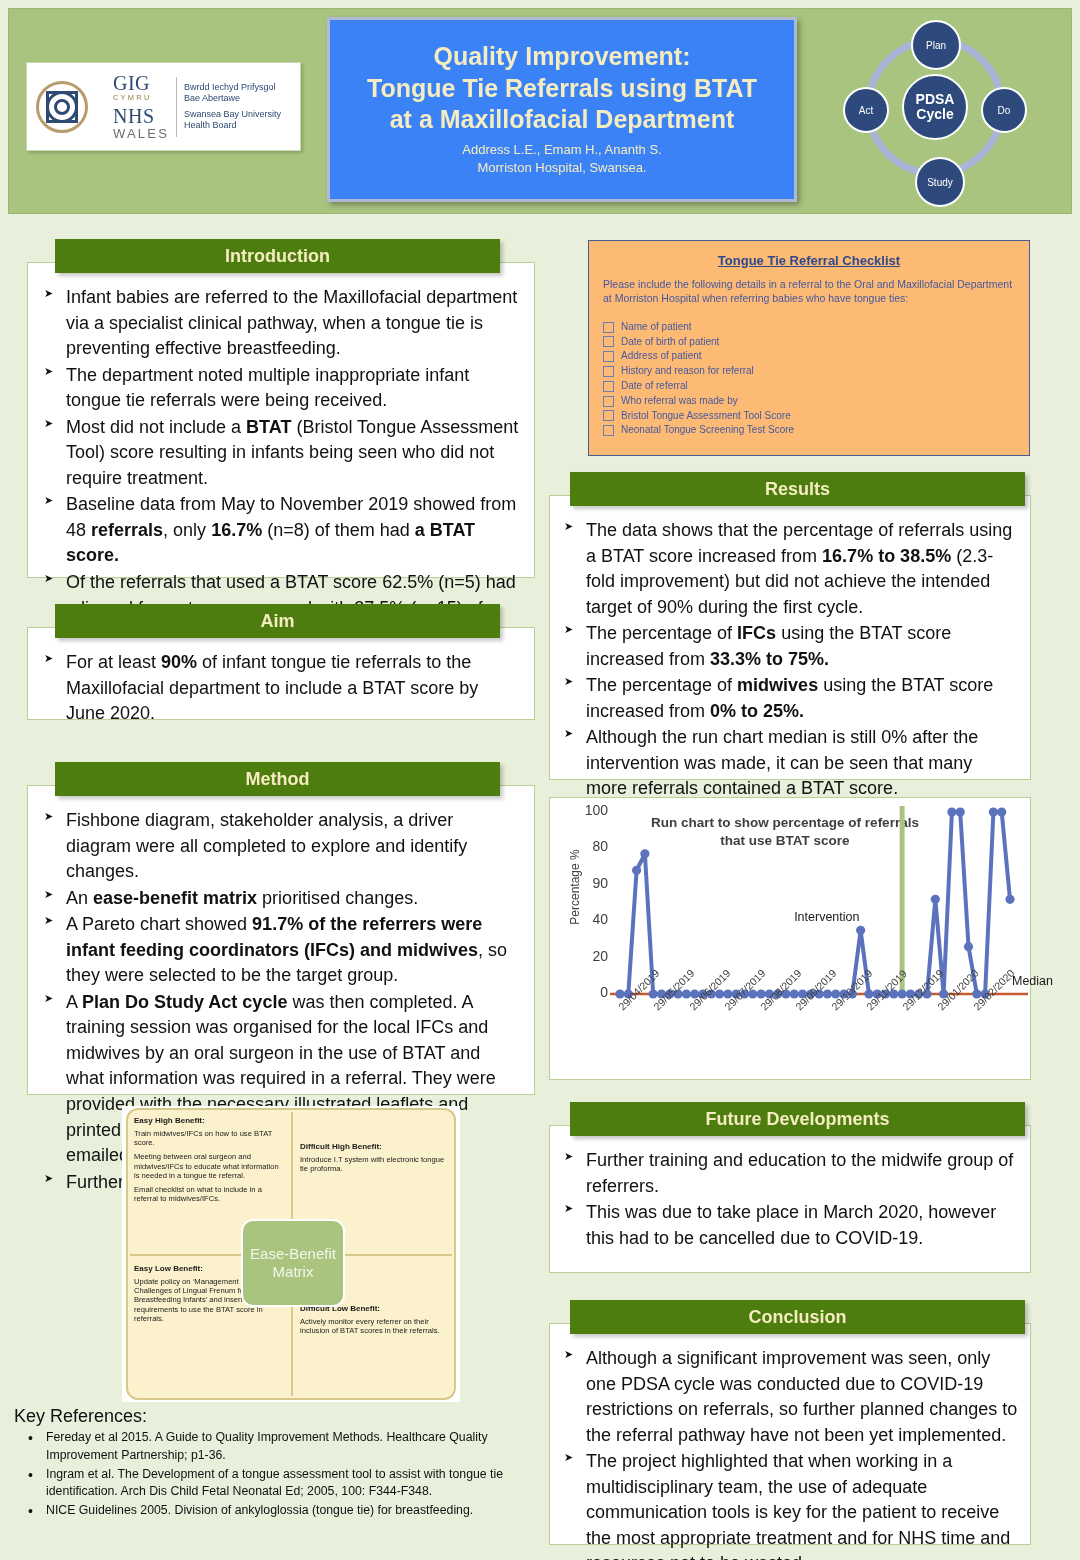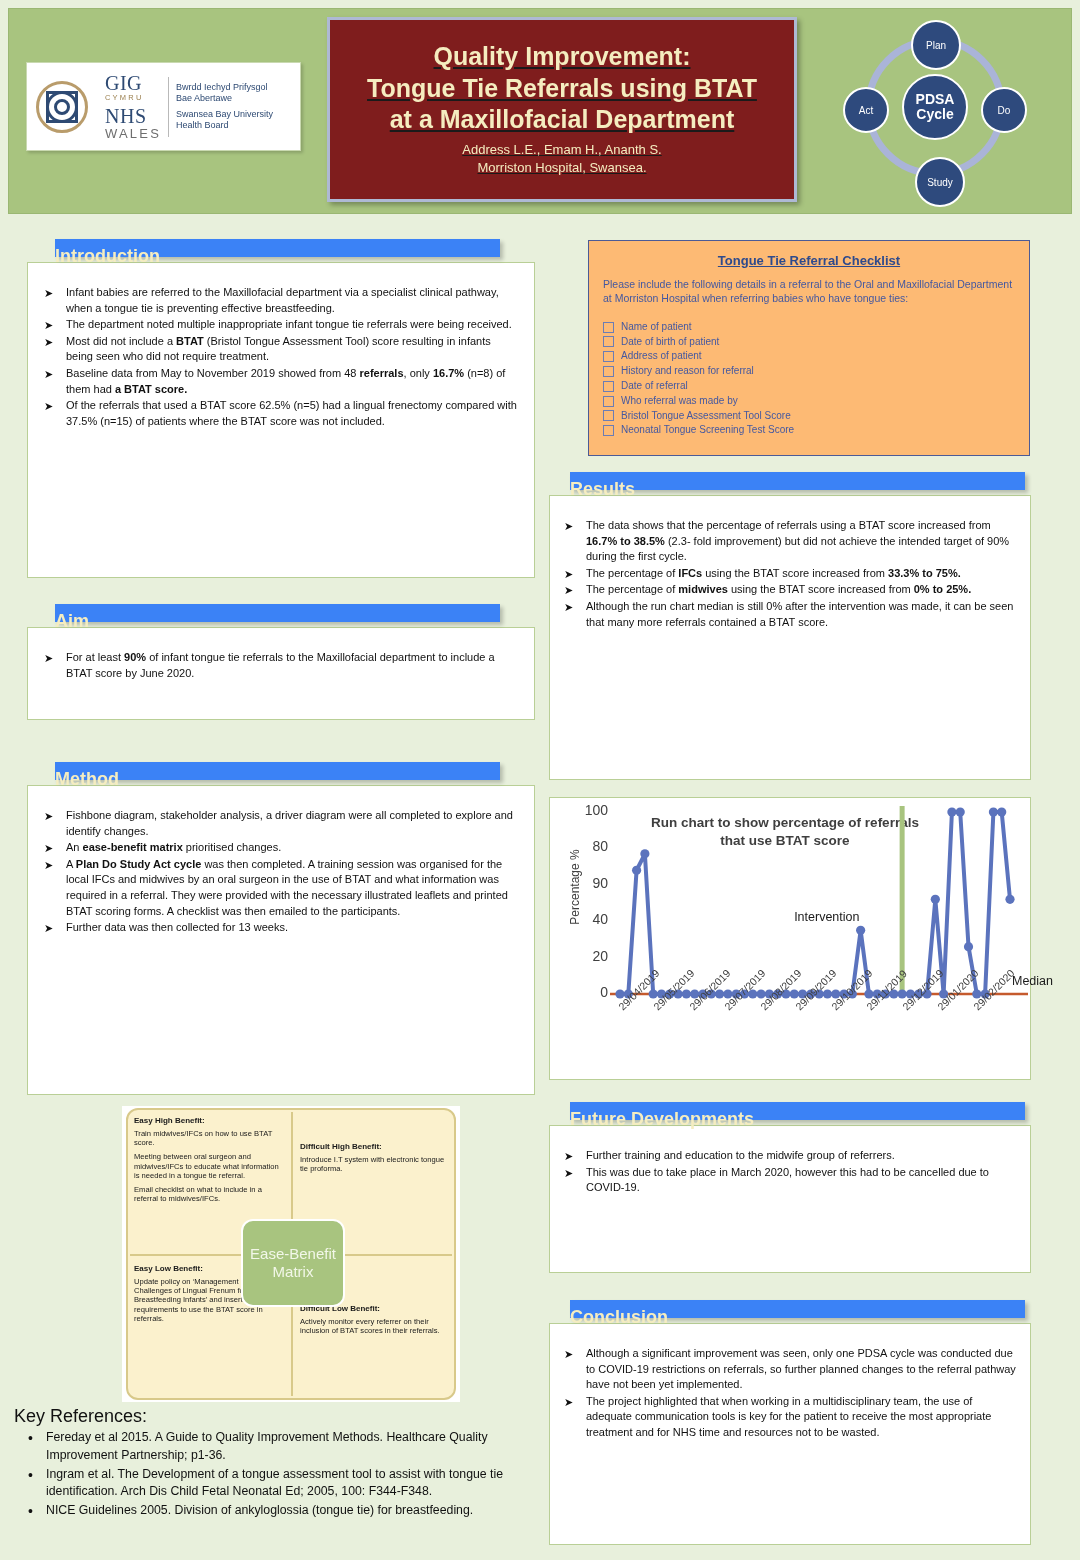--- a/index.html
+++ b/index.html
@@ -25,63 +25,62 @@
     display:flex;align-items:center;padding-left:6px;box-sizing:border-box;
   }
   .knot{width:58px;height:58px;flex:0 0 58px;position:relative;}
   .knot .ring{position:absolute;left:3px;top:3px;width:52px;height:52px;border-radius:50%;
     border:3px solid #b99c6b;box-sizing:border-box;}
   .knot .k1,.knot .k2{position:absolute;border:3px solid #2e4a73;box-sizing:border-box;}
   .knot .k1{left:13px;top:13px;width:32px;height:32px;border-radius:50% 0 50% 0;transform:rotate(0deg);}
   .knot .k2{left:13px;top:13px;width:32px;height:32px;border-radius:0 50% 0 50%;}
   .knot .kd{position:absolute;left:21px;top:21px;width:16px;height:16px;border:3px solid #2e4a73;
     border-radius:50%;box-sizing:border-box;}
-  .gig-wrap{margin-left:14px;display:flex;align-items:center;justify-content:space-between;}
+  .gig-wrap{margin-left:22px;display:flex;align-items:center;justify-content:space-between;}
   .gig-col{text-align:left;line-height:1;}
   .gig-big{font-family:"Liberation Serif",serif;font-size:20px;color:#2e4a73;letter-spacing:.5px;}
   .gig-small{font-size:7.5px;color:#9a7f4e;letter-spacing:2.2px;margin-top:1px;}
   .nhs-small{font-size:13px;color:#6e6e6e;letter-spacing:2.2px;margin-top:1px;}
   .divline{width:1px;background:#b9b9b9;height:60px;margin:0 7px;}
   .gig-right{font-size:9px;color:#2e4a73;line-height:1.25;}
   .gig-right .sep{height:5px;}
   .title-box{
     position:absolute;left:318px;top:8px;width:470px;height:185px;
-    background:#7f1d1d;border:3px solid #aeb9d4;
+    background:#3b82f6;border:3px solid #aeb9d4;
     box-shadow:3px 3px 5px rgba(0,0,0,.3);
     box-sizing:border-box;
     display:flex;flex-direction:column;align-items:center;justify-content:center;
     padding:6px 10px;
-    text-decoration:underline;
   }
   .title-box .t1{color:#f5edc0;font-size:25px;font-weight:bold;line-height:1.25;text-align:center;}
   .title-box .t2{color:#f5edc0;font-size:13px;line-height:1.4;text-align:center;margin-top:6px;}
   .pdsa{position:absolute;left:812px;top:8px;width:228px;height:190px;}
   .pdsa .orbit{position:absolute;left:44px;top:20px;width:140px;height:140px;border-radius:50%;
     border:7px solid #aab4d8;box-sizing:border-box;}
   .node{position:absolute;border-radius:50%;background:#2e4a7d;border:2.5px solid #ffffff;
     display:flex;align-items:center;justify-content:center;color:#ffffff;
     font-size:10px;box-sizing:border-box;text-align:center;line-height:1.1;}
   .node.center{left:81px;top:57px;width:66px;height:66px;font-size:14px;font-weight:bold;}
   .node.plan{left:90px;top:3px;width:50px;height:50px;}
   .node.do{left:160px;top:70px;width:46px;height:46px;}
   .node.study{left:94px;top:140px;width:50px;height:50px;}
   .node.act{left:22px;top:70px;width:46px;height:46px;}
 
   
   .panel{position:absolute;background:#ffffff;border:1px solid #b9cf96;box-sizing:border-box;}
   .sec-head{
-    position:absolute;background:#3b82f6;color:#f5edc0;font-weight:bold;
-    text-align:left;font-size:18px;line-height:34px;height:18px;
+    position:absolute;background:#4d7c0f;color:#f5edc0;font-weight:bold;
+    text-align:center;font-size:18px;line-height:34px;height:34px;
     box-shadow:3px 3px 4px rgba(0,0,0,.22);
     z-index:3;
   }
   ul.bullets{margin:0;padding:0;list-style:none;}
   ul.bullets li{
     position:relative;padding-left:30px;margin-bottom:1px;
-    font-size:11px;line-height:1.42;color:#111;
+    font-size:18px;line-height:1.42;color:#111;
   }
   ul.bullets li:before{
     content:"\27A4";position:absolute;left:8px;top:1px;font-size:11px;color:#111;
   }
   ul.bullets li b{font-weight:bold;}
 
   
   #intro-head{left:55px;top:239px;width:445px;}
   #intro-panel{left:27px;top:262px;width:508px;height:316px;padding:22px 14px 10px 8px;}
   #aim-head{left:55px;top:604px;width:445px;}
@@ -216,20 +215,21 @@
   <ul class="bullets">
       <li>For at least <b>90%</b> of infant tongue tie referrals to the Maxillofacial department to include a BTAT score by June 2020.</li>
     </ul>
 </div>
 
 <div class="sec-head" id="method-head">Method</div>
 <div class="panel" id="method-panel">
   <ul class="bullets">
       <li>Fishbone diagram, stakeholder analysis, a driver diagram were all completed to explore and  identify changes.</li>
       <li>An <b>ease-benefit matrix</b> prioritised changes.</li>
+      <li>A Pareto chart showed <b>91.7% of the referrers were infant feeding coordinators (IFCs) and midwives</b>, so they were selected to be the target group.</li>
       <li>A <b>Plan Do Study Act cycle</b> was then completed. A training session was organised for the local IFCs and midwives by an oral surgeon in the use of BTAT and what information was required in a referral. They were provided with the necessary illustrated leaflets and printed BTAT scoring forms. A checklist was then emailed to the participants.</li>
       <li>Further data was then collected for 13 weeks.</li>
     </ul>
 </div>
 
 <div class="ebm">
   <div class="ebm-inner">
     <div class="ebm-v"></div>
     <div class="ebm-h"></div>
   </div>

